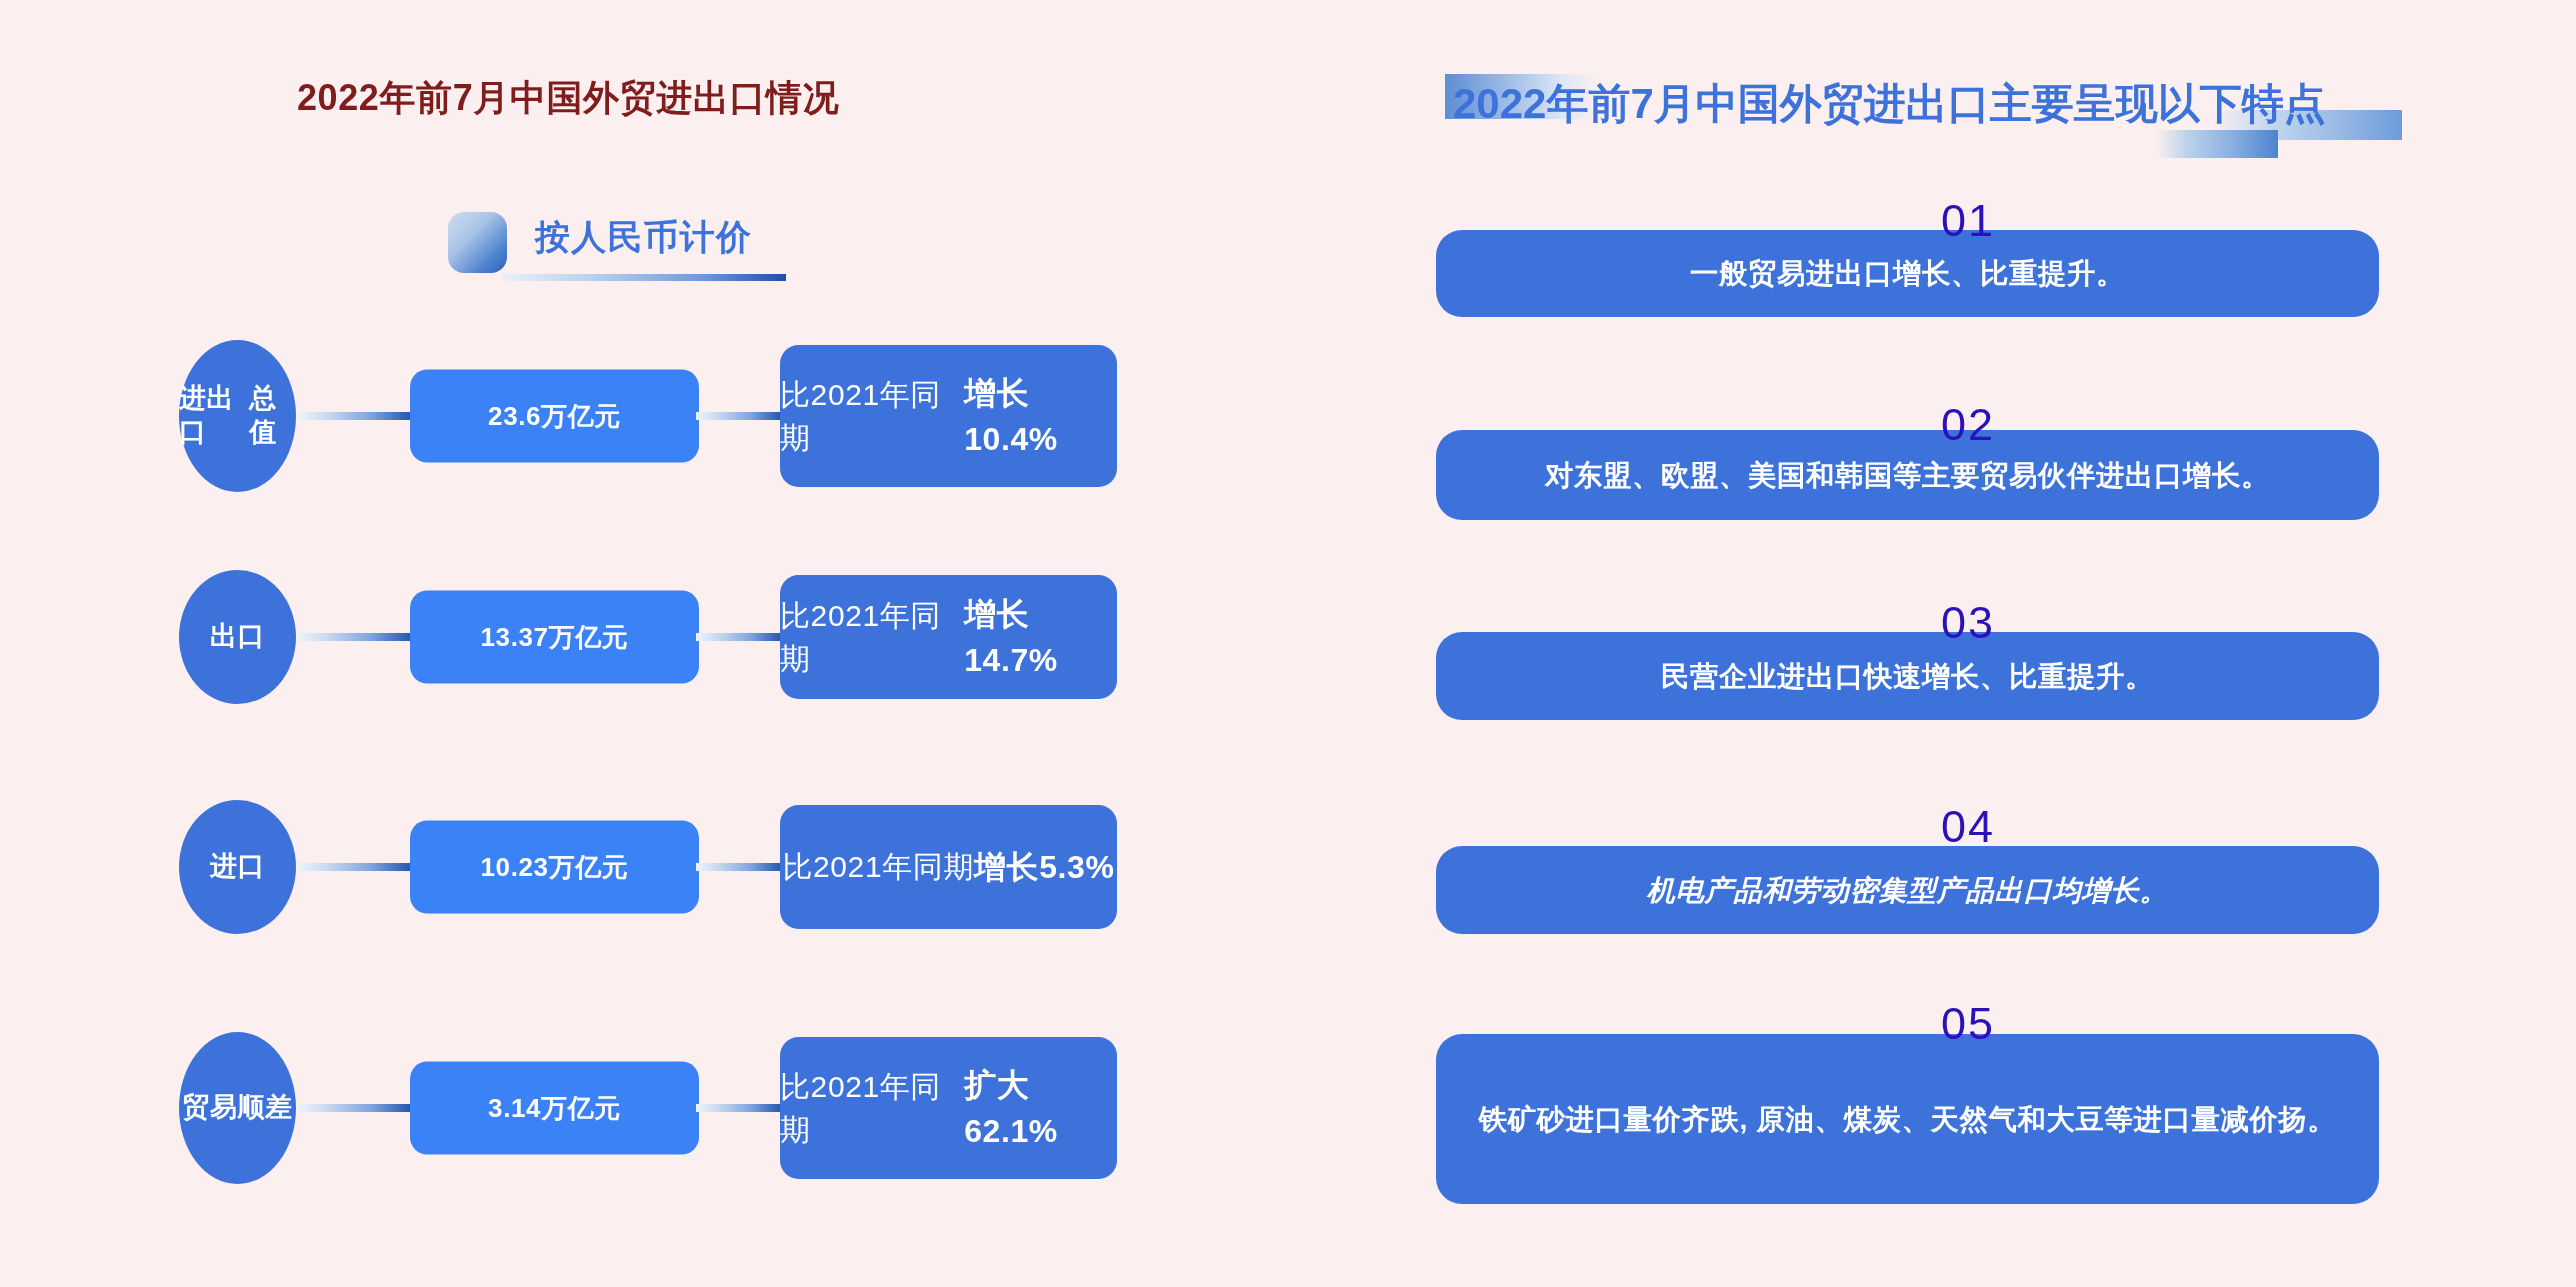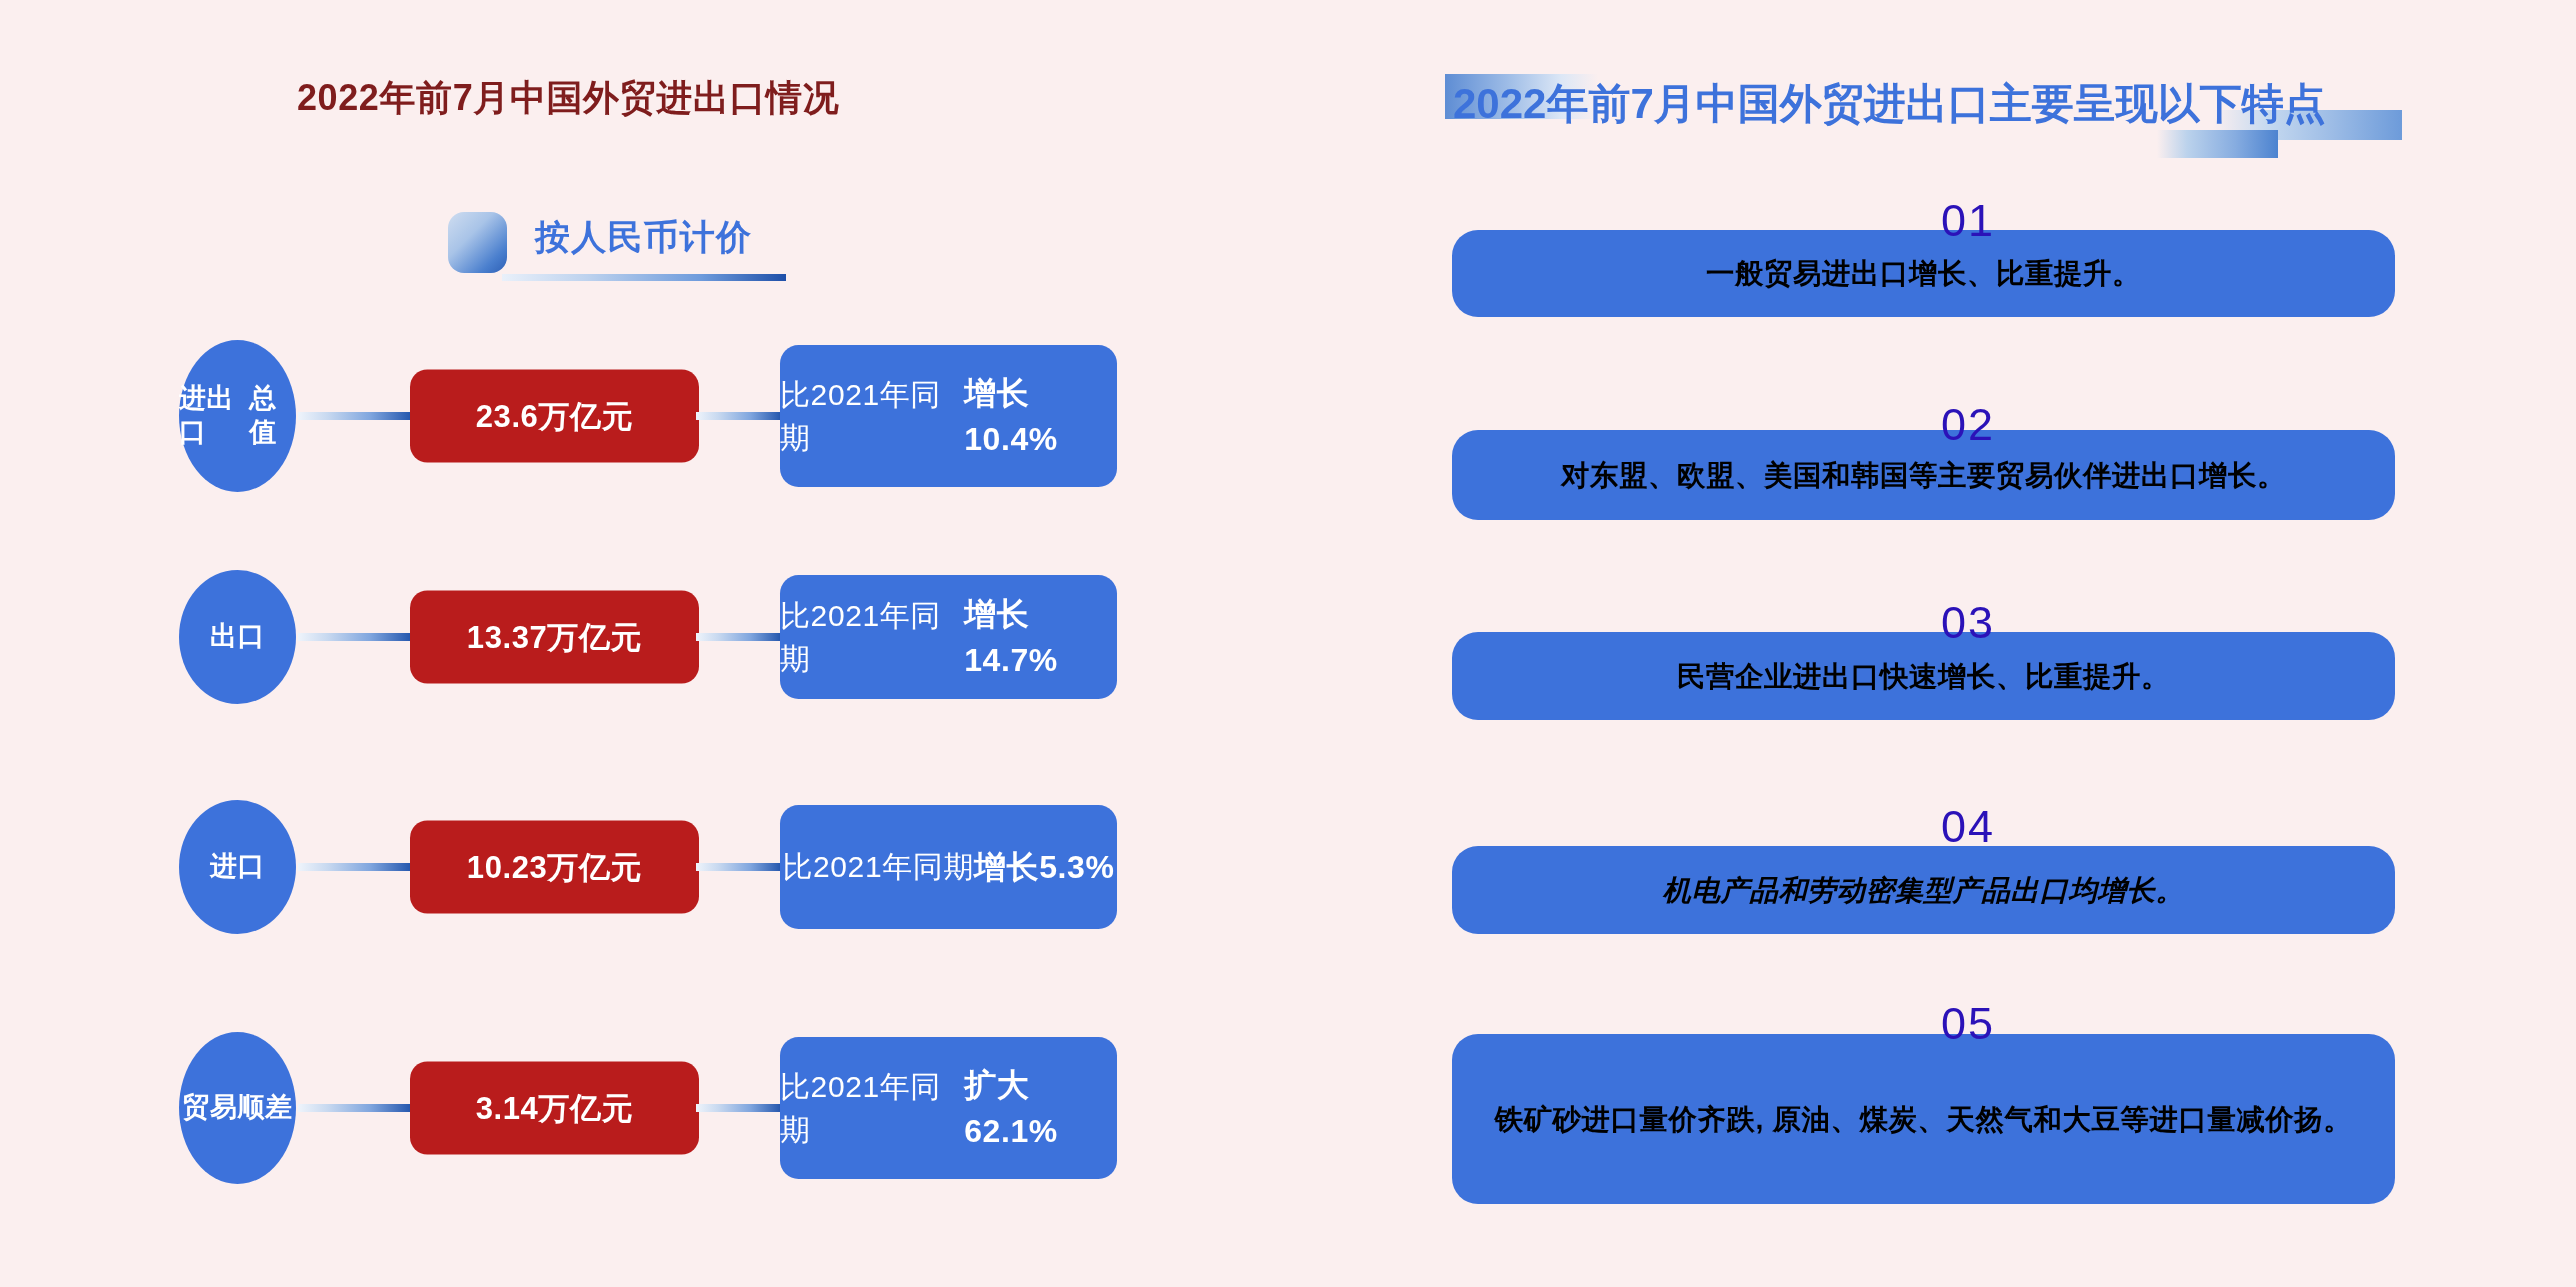--- a/index.html
+++ b/index.html
@@ -73,25 +73,25 @@
     height:8px;
     background:linear-gradient(90deg,#EFF4FB 0%,#C8D9F0 25%,#7FA5DE 62%,#1B4EA8 100%);
   }
   .connector.c1 { left:298px; width:117px; }
   .connector.c2 { left:696px; width:88px; }
 
   .value-box {
     position:absolute; left:410px; top:50%;
     transform:translateY(-50%);
     width:289px; height:93px;
-    background:#b91c1c;
+    background:#3b82f6;
     border-radius:17.3px;
     display:flex; align-items:center; justify-content:center;
     color:#FFFFFF;
-    font-size:31px; font-weight:bold;
+    font-size:26px; font-weight:bold;
     letter-spacing:0.6px;
   }
 
   .delta-box {
     position:absolute; left:780px; top:50%;
     transform:translateY(-50%);
     width:337px; height:100%;
     background:#3D72DB;
     border-radius:18.5px;
     display:flex; flex-direction:row;
@@ -134,27 +134,27 @@
     position:absolute; left:0; right:0; top:0;
     text-align:center;
     font-size:45px;
     font-weight:normal;
     color:#2B12B8;
     letter-spacing:1.9px;
     z-index:3;
     line-height:1;
   }
   .feature .fcard {
-    position:absolute; left:92px;
+    position:absolute; left:76px;
     width:943px;
     background:#3D72DB;
     border-radius:26px;
     display:flex; align-items:center; justify-content:center;
     text-align:center;
-    color:#000000;
+    color:#ffffff;
     font-size:28.4px; font-weight:bold;
     letter-spacing:0.6px;
     line-height:1.55;
     padding:0 25px;
     z-index:2;
   }
 </style>
 </head>
 <body>
 

